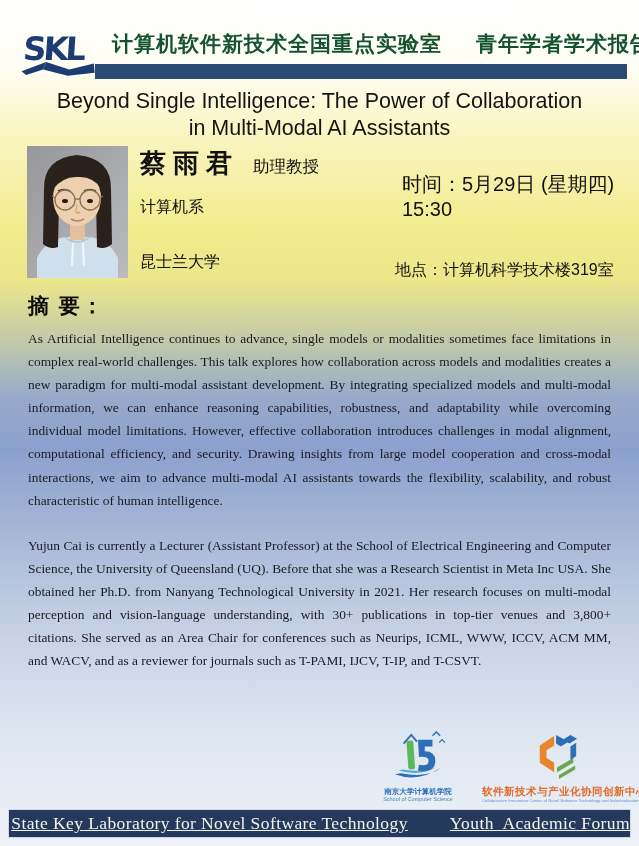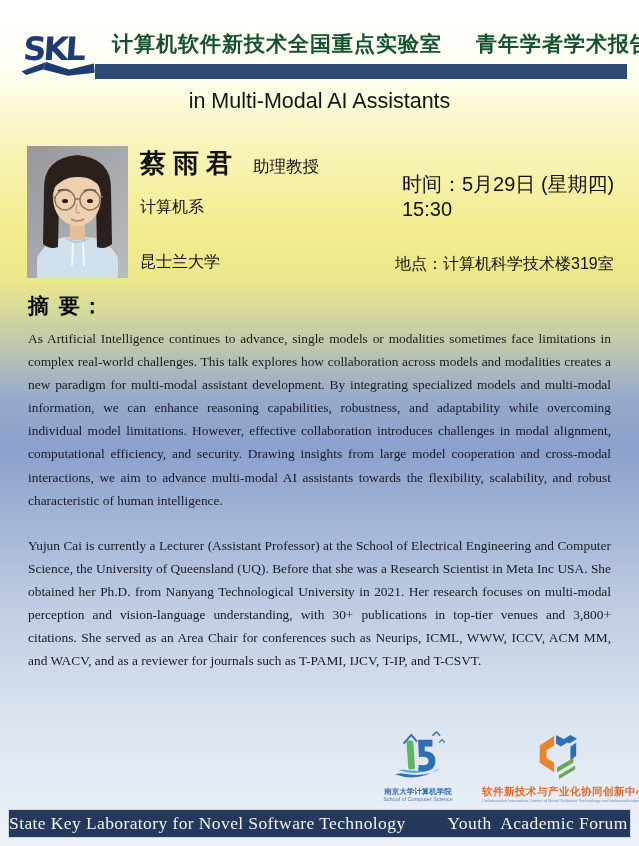--- a/index.html
+++ b/index.html
@@ -50,21 +50,21 @@
   .speaker-info { position: absolute; left: 140px; top: 0; }
   .speaker-name-row { display: flex; align-items: baseline; gap: 14px; }
   .speaker-name {
     font-family: "DejaVu Serif", "Liberation Serif", serif;
     font-size: 26px; font-weight: bold; letter-spacing: 7px; color: #111;
   }
   .speaker-title { font-size: 16.5px; color: #111; }
   .speaker-dept { margin-top: 16px; font-size: 16px; color: #111; }
   .speaker-univ { position: absolute; left: 140px; top: 106px; font-size: 16px; color: #111; }
   .meta-time { position: absolute; left: 395px; top: 25px; font-size: 20px; color: #111; white-space: pre-wrap; margin-left: 7px; }
-  .meta-place { position: absolute; left: 395px; top: 108px; font-size: 16px; color: #111; white-space: pre-wrap; }
+  .meta-place { position: absolute; left: 395px; top: 114px; font-size: 16px; color: #111; white-space: pre-wrap; }
 
   
   .section { position: absolute; left: 28px; width: 583px; }
   .section-abstract { top: 292px; }
   .section-bio { top: 534px; }
   .section-heading {
     font-size: 21px; font-weight: bold; color: #0a0a0a; letter-spacing: 2px;
     margin-bottom: 7px;
   }
   .section-body {
@@ -79,23 +79,23 @@
   .logo-cic { position: absolute; left: 482px; top: 2px; width: 150px; text-align: center; }
   .logo-caption-cn-scs { font-size: 7.5px; font-weight: bold; color: #2e6fb7; line-height: 9px; }
   .logo-caption-en-scs { font-size: 5.5px; color: #4a7fb5; line-height: 7px; }
   .logo-caption-cn-cic { font-size: 10.5px; font-weight: bold; color: #e06a2a; line-height: 13px; letter-spacing: 0.5px; white-space: nowrap; }
   .logo-caption-en-cic { font-size: 4.3px; color: #6a8fc0; line-height: 6px; white-space: nowrap; }
 
   
   .footer-bar {
     position: absolute; left: 8px; right: 8px; bottom: 8px; height: 29px;
     background: #25395c; border: 1px solid #cdd6e3;
-    display: flex; align-items: center; justify-content: flex-start; gap: 42px;
+    display: flex; align-items: center; justify-content: flex-end; gap: 42px;
     color: #f4f2ec; font-family: "Liberation Serif", "DejaVu Serif", serif;
-    font-size: 17.5px; letter-spacing: 0.4px; white-space: pre-wrap;
+    font-size: 17.5px; letter-spacing: 0.4px; white-space: pre-wrap; text-decoration: underline;
   }
 </style>
 </head>
 <body>
 
 <div class="header">
   <div class="skl-logo">
     <svg width="80" height="50" viewBox="0 0 104 62">
       <g transform="skewX(-4)">
         <text x="6" y="38" font-family="'DejaVu Sans', sans-serif" font-size="42" font-weight="bold" fill="#1e3c74" letter-spacing="-4">SKL</text>
@@ -105,20 +105,21 @@
     </svg>
   </div>
   <div class="header-bar"></div>
   <div class="header-titles">
     <span>计算机软件新技术全国重点实验室</span>
     <span>青年学者学术报告</span>
   </div>
 </div>
 
 <div class="talk-title">
+  <div>Beyond Single Intelligence: The Power of Collaboration</div>
   <div>in Multi-Modal AI Assistants</div>
 </div>
 
 <div class="speaker">
   <div class="photo-frame">
     <svg width="101" height="132" viewBox="0 0 101 132">
       <defs>
         <linearGradient id="bgGrad" x1="0" y1="0" x2="1" y2="1">
           <stop offset="0" stop-color="#97979b"></stop>
           <stop offset="1" stop-color="#b9bbbf"></stop>

